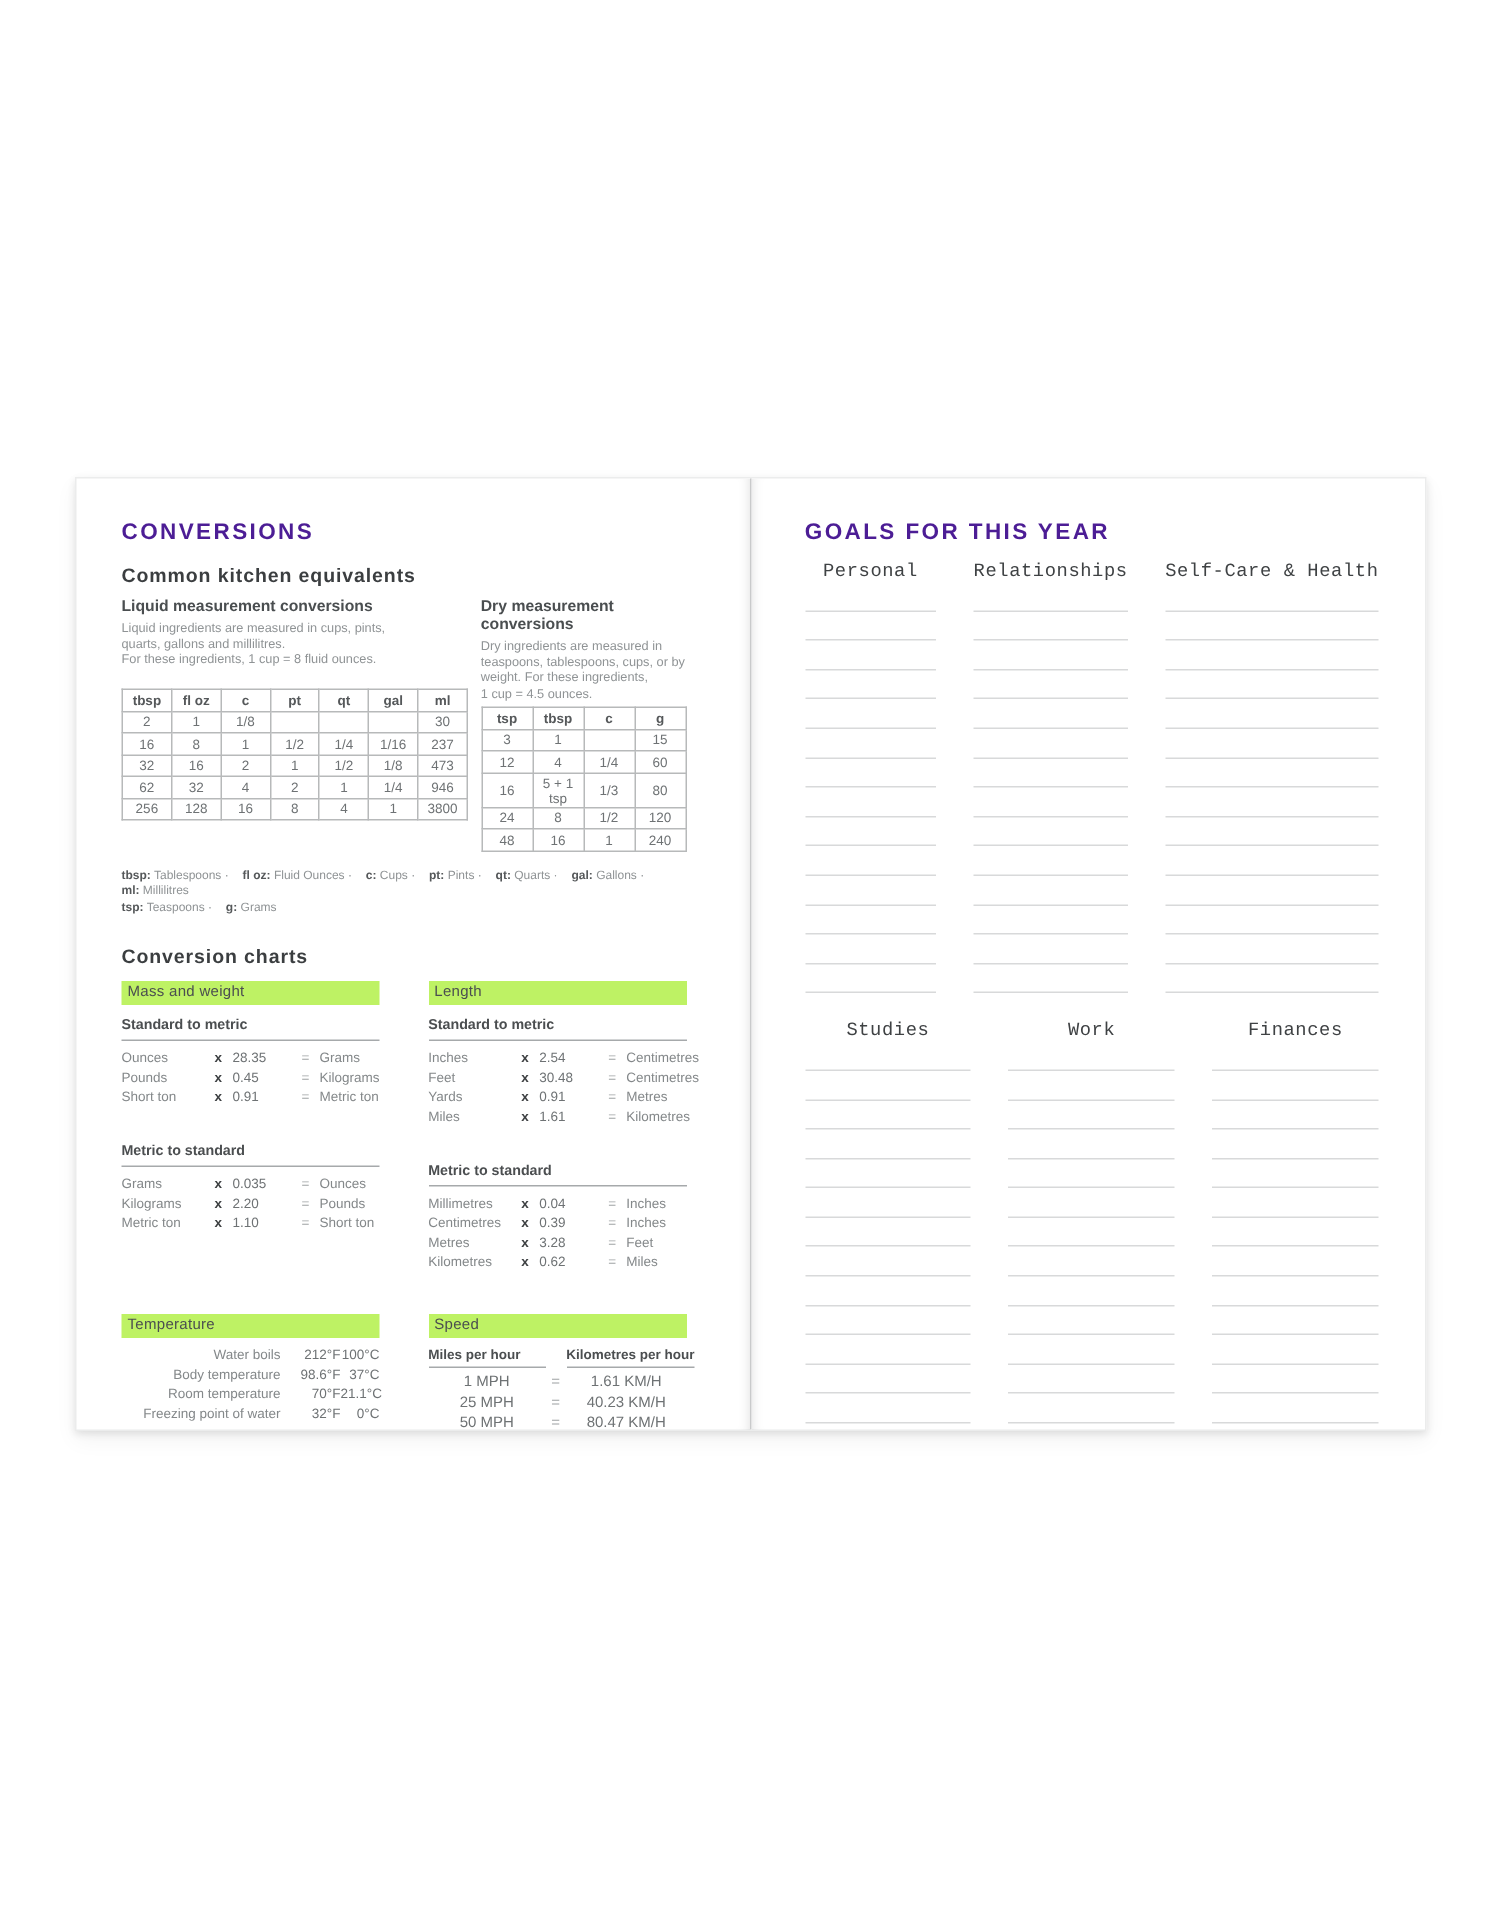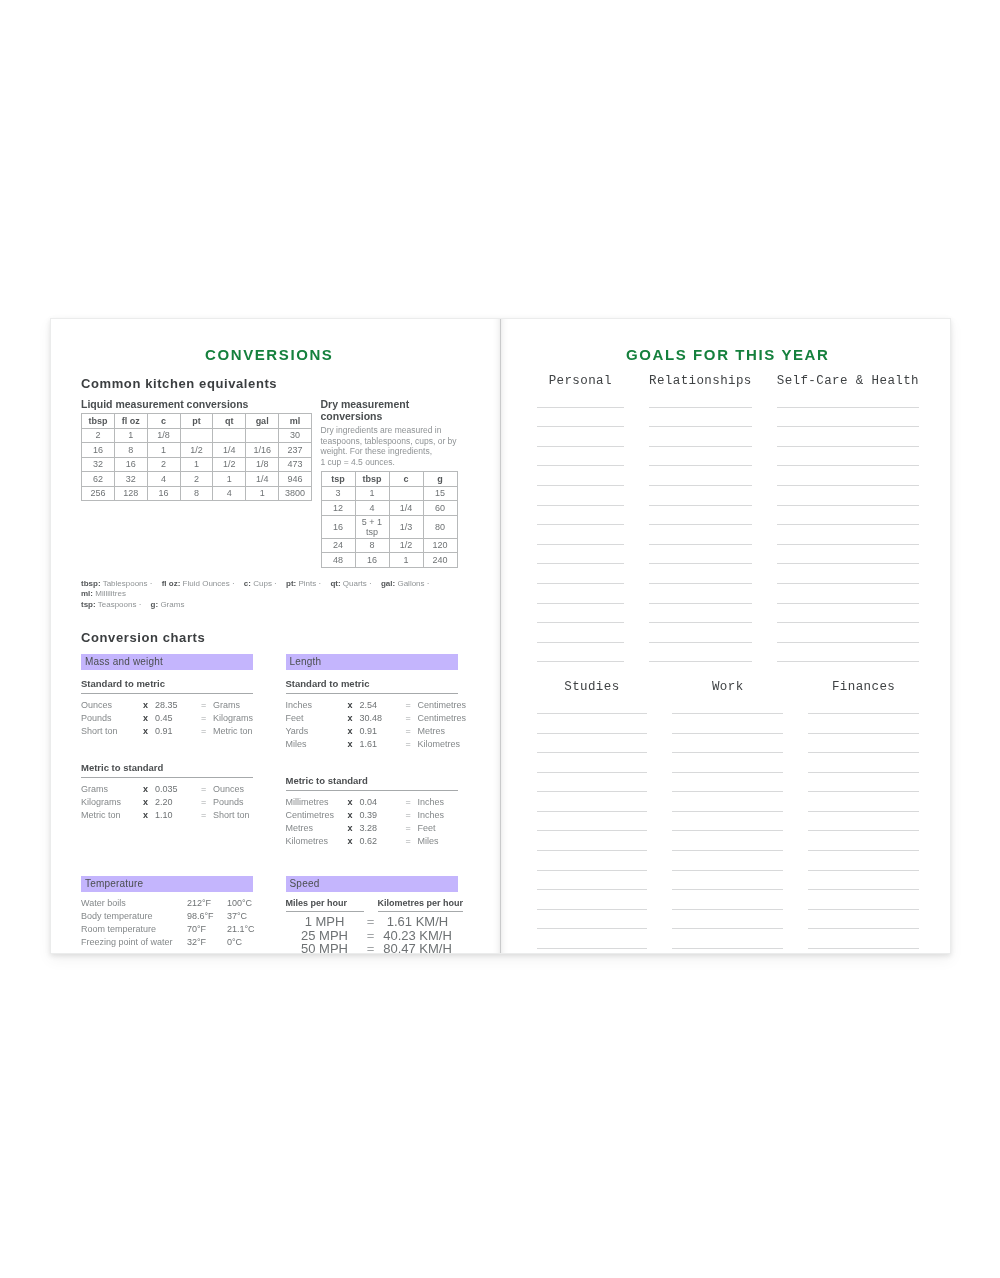--- a/index.html
+++ b/index.html
@@ -20,21 +20,21 @@
     box-sizing:border-box;
   }
   .page { width:50%; box-sizing:border-box; overflow:hidden; }
   .page-left  { border-right:1px solid #c9cacb; box-shadow: inset -7px 0 10px -10px rgba(0,0,0,0.25); padding:27px 42px 0 30px; }
   .page-right { box-shadow: inset 7px 0 10px -10px rgba(0,0,0,0.25); padding:27px 31px 0 36px; }
 
   .page-title {
     font-family:"Liberation Sans", sans-serif;
     font-weight:700; font-stretch:condensed;
     font-size:15px; letter-spacing:1.6px;
-    color:#15803d; margin:0;text-align:center;
+    color:#4c1d95; margin:0;
   }
 
   .kitchen-heading, .charts-heading {
     font-family:Liberation Sans, sans-serif;
     font-weight:700; font-size:13px; letter-spacing:0.6px;
     color:#3b3e40; margin:0;
   }
   .kitchen-heading { margin-top:13px; }
   .charts-heading  { margin-top:20px; }
 
@@ -54,21 +54,21 @@
 
   .key { margin-top:11px; font-size:8px; line-height:10.5px; color:#8f9395; }
   .key b { color:#55585a; font-weight:700; }
   .key .pair { margin-right:7px; white-space:nowrap; display:inline-block; }
 
   .charts-cols { display:flex; justify-content:space-between; margin-top:9px; }
   .charts-cols.bottom { margin-top:28px; }
   .ccol { width:172px; }
 
   .band {
-    background:#c4b5fd; color:#4b4e50;
+    background:#bef264; color:#4b4e50;
     font-size:10px; letter-spacing:0.2px;
     padding:2px 4px 3px; 
   }
   .sub-h {
     font-size:9.5px; font-weight:700; color:#4b4e50;
     border-bottom:1px solid #a6a9ab;
     padding:8px 0 4px; margin-bottom:5px;
   }
   .sub-h.gap { margin-top:16px; }
 
@@ -76,31 +76,31 @@
     display:grid; grid-template-columns:62px 12px 46px 12px auto;
     font-size:9px; line-height:13px; color:#84888a;
   }
   .conv-row .x  { color:#3d4042; font-weight:700; }
   .conv-row .val{ color:#6e7274; }
   .conv-row .eq { color:#a2a5a7; }
 
   .temp-rows { margin-top:5px; }
   .temp-row {
     display:grid; grid-template-columns:106px 40px auto;
-    font-size:9px; line-height:13px; color:#84888a;
+    font-size:9px; line-height:13px; color:#84888a;text-align:right;
   }
   .temp-row .tv { color:#6e7274; }
 
   .speed-table { margin-top:6px; }
   .speed-head, .speed-row { display:grid; grid-template-columns:78px 14px auto; }
   .speed-head .sh {
     font-size:9px; font-weight:700; color:#4b4e50; text-align:left;
     border-bottom:1px solid #a6a9ab; padding-bottom:3px; white-space:nowrap;
   }
-  .speed-row { font-size:13px; line-height:13.5px; color:#6e7274; text-align:center; }
+  .speed-row { font-size:10px; line-height:13.5px; color:#6e7274; text-align:center; }
   .speed-row .eq { color:#a2a5a7; }
   .speed-rows { margin-top:3px; }
 
   
   .goals-grid { display:grid; grid-template-columns:repeat(3, 1fr); column-gap:25px; margin-top:11px; }
   .goals-grid.second { margin-top:18px; }
   .goal-h {
     font-family:"Liberation Mono", monospace;
     font-size:12.5px; font-weight:400; letter-spacing:0.4px;
     color:#3f4244; text-align:center; margin:0; white-space:nowrap;
@@ -114,20 +114,23 @@
 <div class="spread">
 
   <div class="page page-left">
     <h1 class="page-title">CONVERSIONS</h1>
 
     <h2 class="kitchen-heading">Common kitchen equivalents</h2>
 
     <div class="kitchen-cols">
       <div class="liquid-block">
         <h3 class="block-h3">Liquid measurement conversions</h3>
+        <div class="desc">Liquid ingredients are measured in cups, pints,
+quarts, gallons and millilitres.
+For these ingredients, 1 cup = 8 fluid ounces.</div>
         <table class="kv">
             <thead>
               <tr>
                 <th>tbsp</th>
                 <th>fl oz</th>
                 <th>c</th>
                 <th>pt</th>
                 <th>qt</th>
                 <th>gal</th>
                 <th>ml</th>

